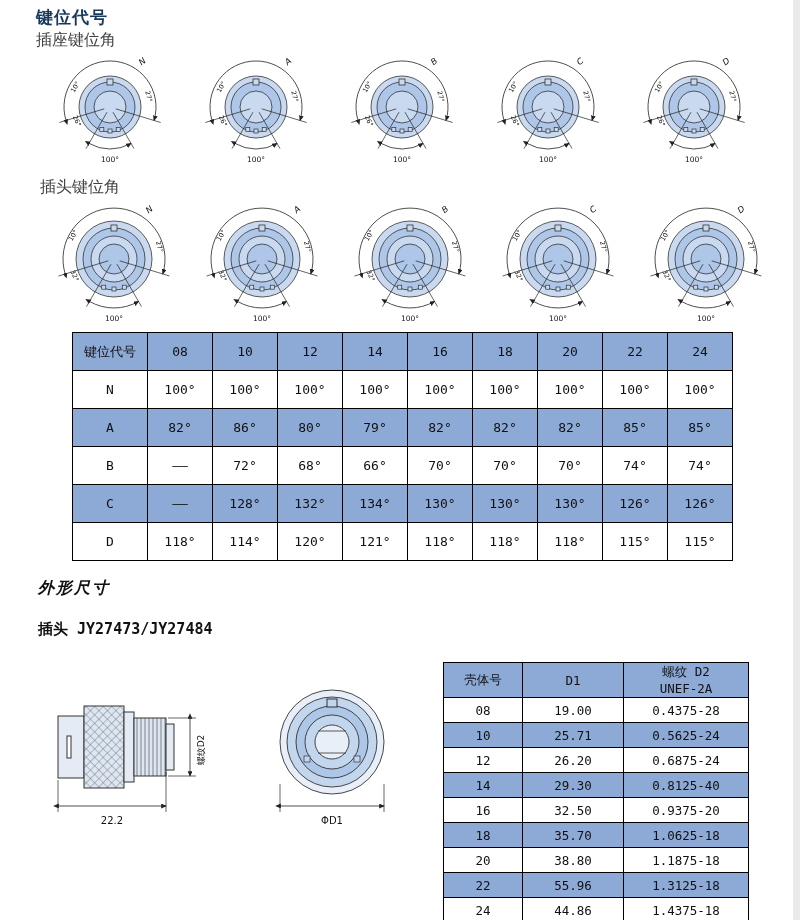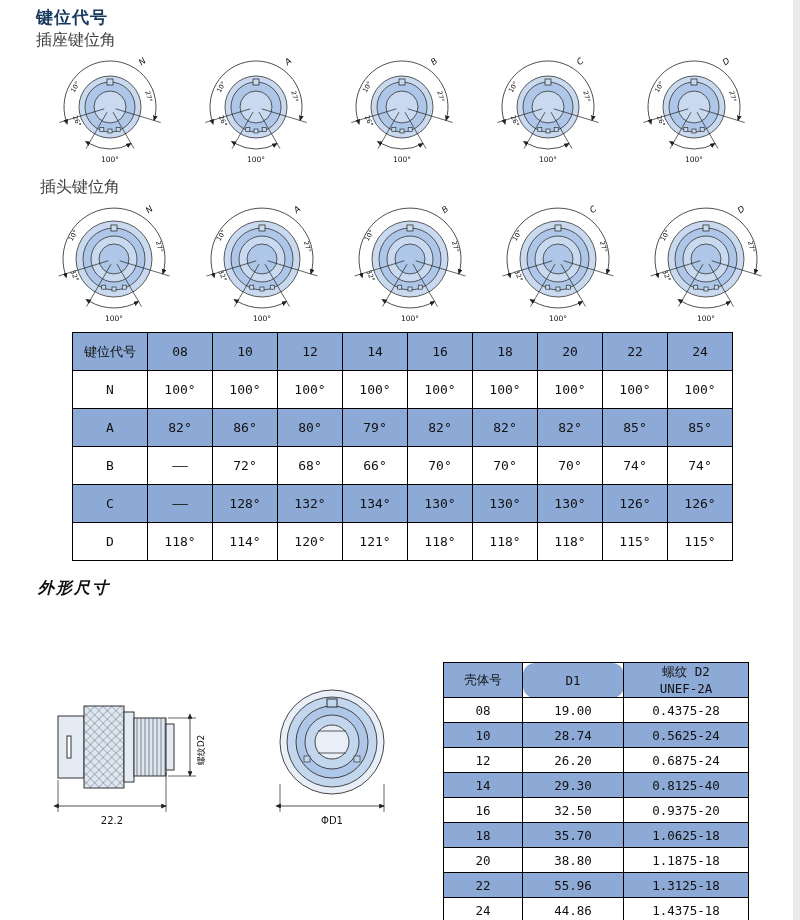--- a/index.html
+++ b/index.html
@@ -31,21 +31,21 @@
   .plug-models{position:absolute;left:38px;top:620px;font-size:15px;font-weight:bold;
       font-family:"DejaVu Sans Mono",monospace;}
 
   #side-view{position:absolute;left:48px;top:676px;}
   #front-view{position:absolute;left:250px;top:670px;}
 
   table.dim{position:absolute;left:443px;top:662px;
       font-family:"DejaVu Sans Mono",monospace;font-size:12.5px;}
   table.dim th{background:#8da9d6;height:17px;padding:0 4px;}
   table.dim th.c0{width:70px;}
-  table.dim th.c1{width:92px;border-radius:12px;}
+  table.dim th.c1{width:92px;}
   table.dim th.c2{width:116px;}
   table.dim td{height:22px;}
   table.dim tr.blue td{background:#8da9d6;}
   .th2{line-height:17px;}
 </style>
 </head>
 <body>
 
 <svg width="0" height="0" style="position:absolute">
   <defs>
@@ -349,20 +349,21 @@
           <td>118°</td>
           <td>118°</td>
           <td>118°</td>
           <td>115°</td>
           <td>115°</td>
         </tr>
       </tbody>
   </table>
 
   <div class="outline-title">外形尺寸</div>
+  <div class="plug-models">插头 JY27473/JY27484</div>
 
   <svg id="side-view" width="200" height="158" viewBox="0 0 200 158">
     <defs>
       <pattern id="kn" width="6" height="6" patternUnits="userSpaceOnUse" patternTransform="rotate(45)">
         <rect width="6" height="6" fill="#dde7f3"></rect>
         <line x1="0" y1="0" x2="0" y2="6" stroke="#666" stroke-width="0.8"></line>
         <line x1="0" y1="0" x2="6" y2="0" stroke="#666" stroke-width="0.8"></line>
       </pattern>
       <pattern id="th" width="4" height="6" patternUnits="userSpaceOnUse">
         <rect width="4" height="6" fill="#dde7f3"></rect>
@@ -414,21 +415,21 @@
       </tr>
     </thead>
     <tbody>
         <tr>
           <td>08</td>
           <td>19.00</td>
           <td>0.4375-28</td>
         </tr>
         <tr class="blue">
           <td>10</td>
-          <td>28.74</td>
+          <td>25.71</td>
           <td>0.5625-24</td>
         </tr>
         <tr>
           <td>12</td>
           <td>26.20</td>
           <td>0.6875-24</td>
         </tr>
         <tr class="blue">
           <td>14</td>
           <td>29.30</td>

